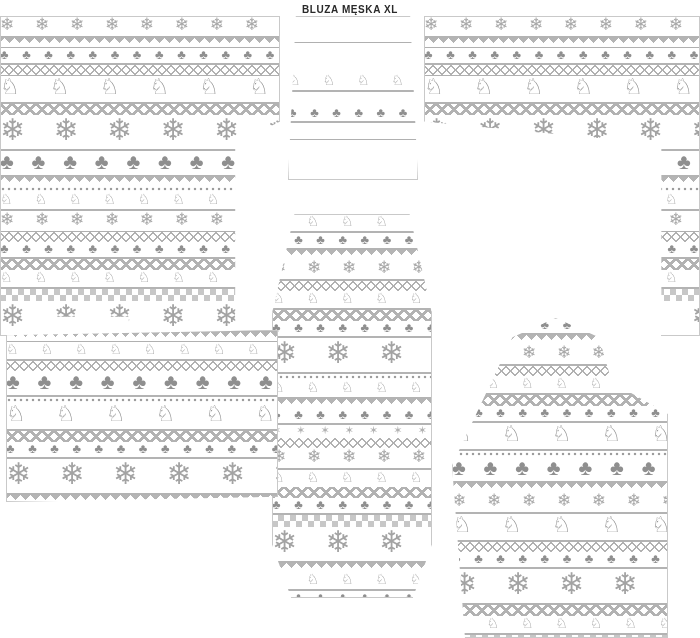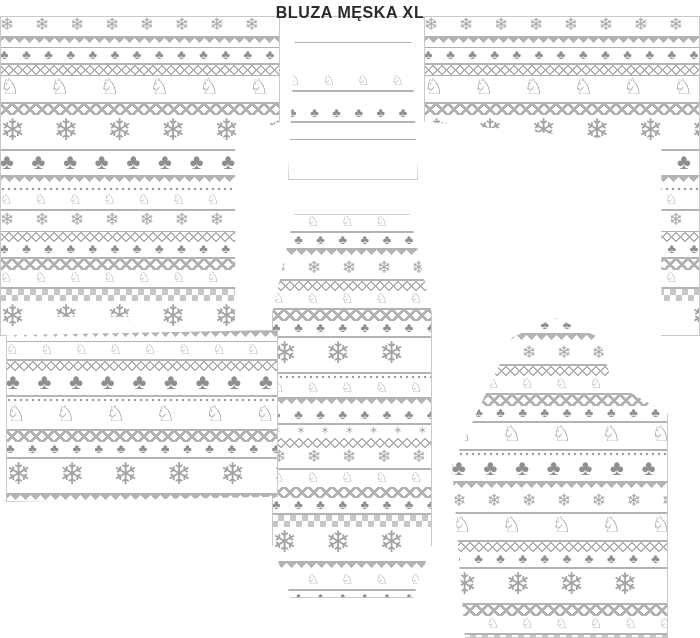--- a/index.html
+++ b/index.html
@@ -18,21 +18,21 @@
     width: 700px;
     height: 638px;
     background: #ffffff;
   }
   #title {
     position: absolute;
     top: 4px;
     left: 0;
     width: 700px;
     text-align: center;
-    font-size: 16px;
+    font-size: 10px;
     letter-spacing: 0.6px;
     color: #2a2a2a;
     font-weight: 700;
     z-index: 50;
   }
 
   
   .piece {
     position: absolute;
     overflow: hidden;

